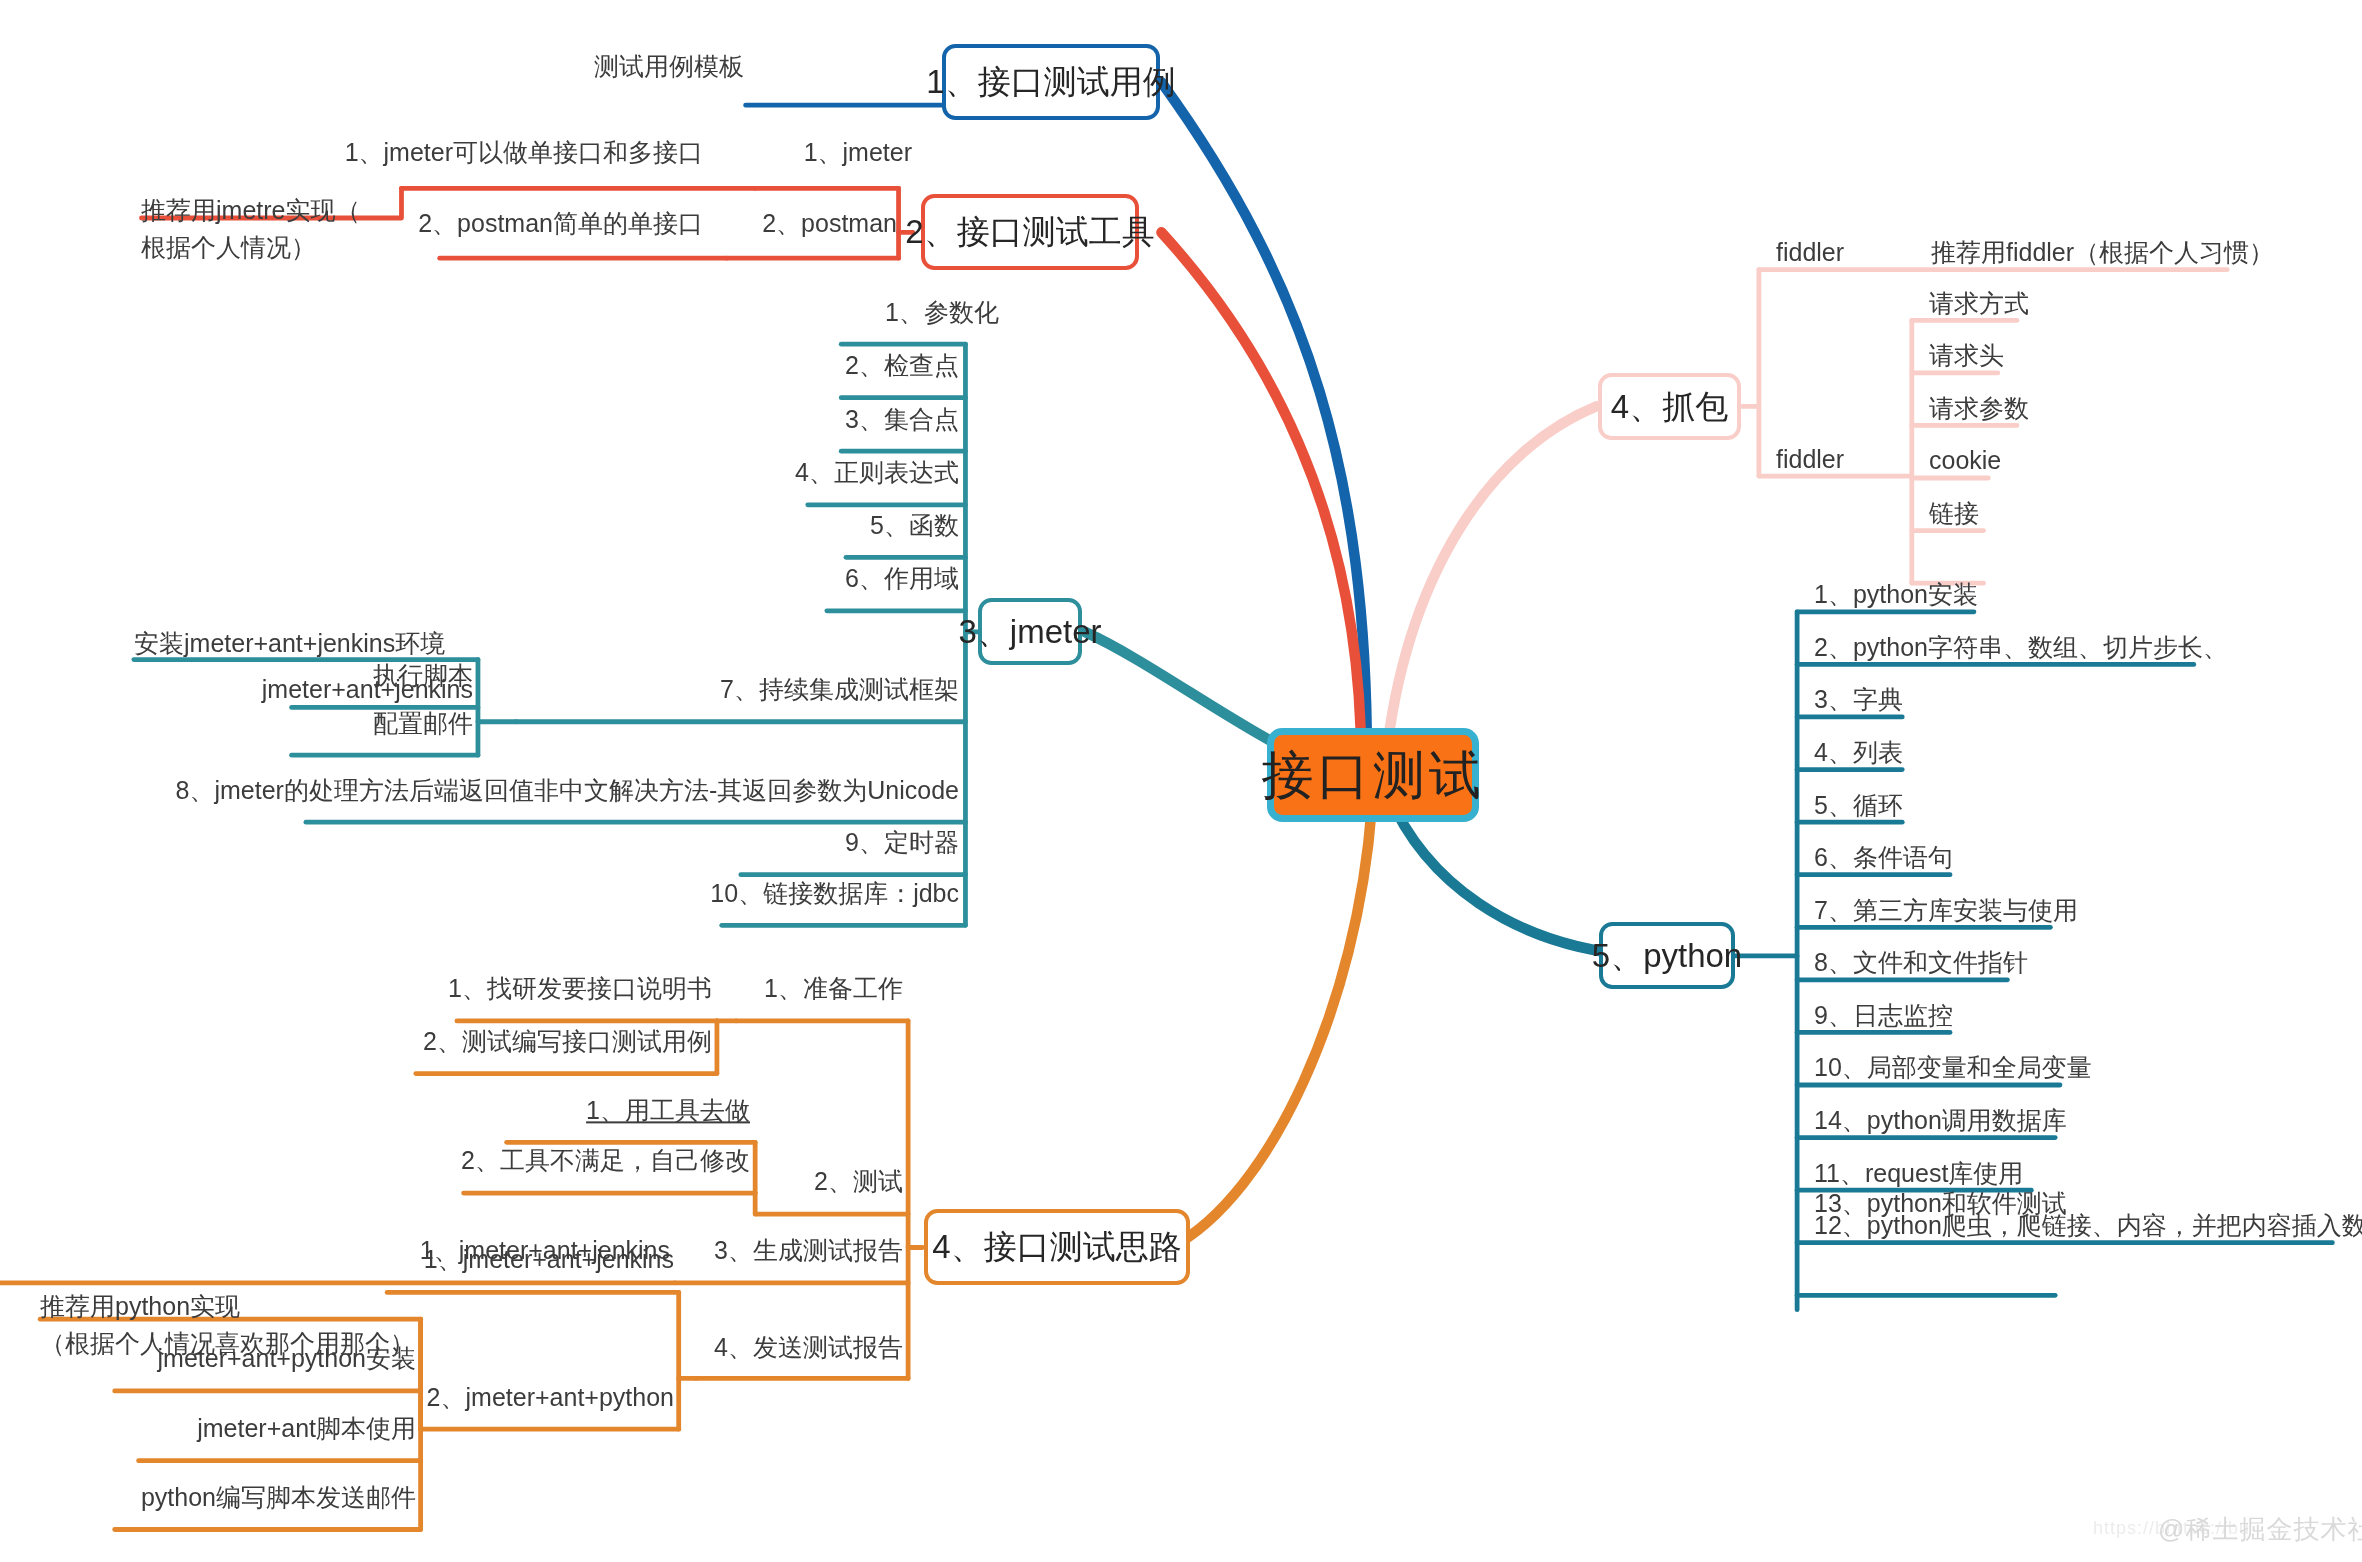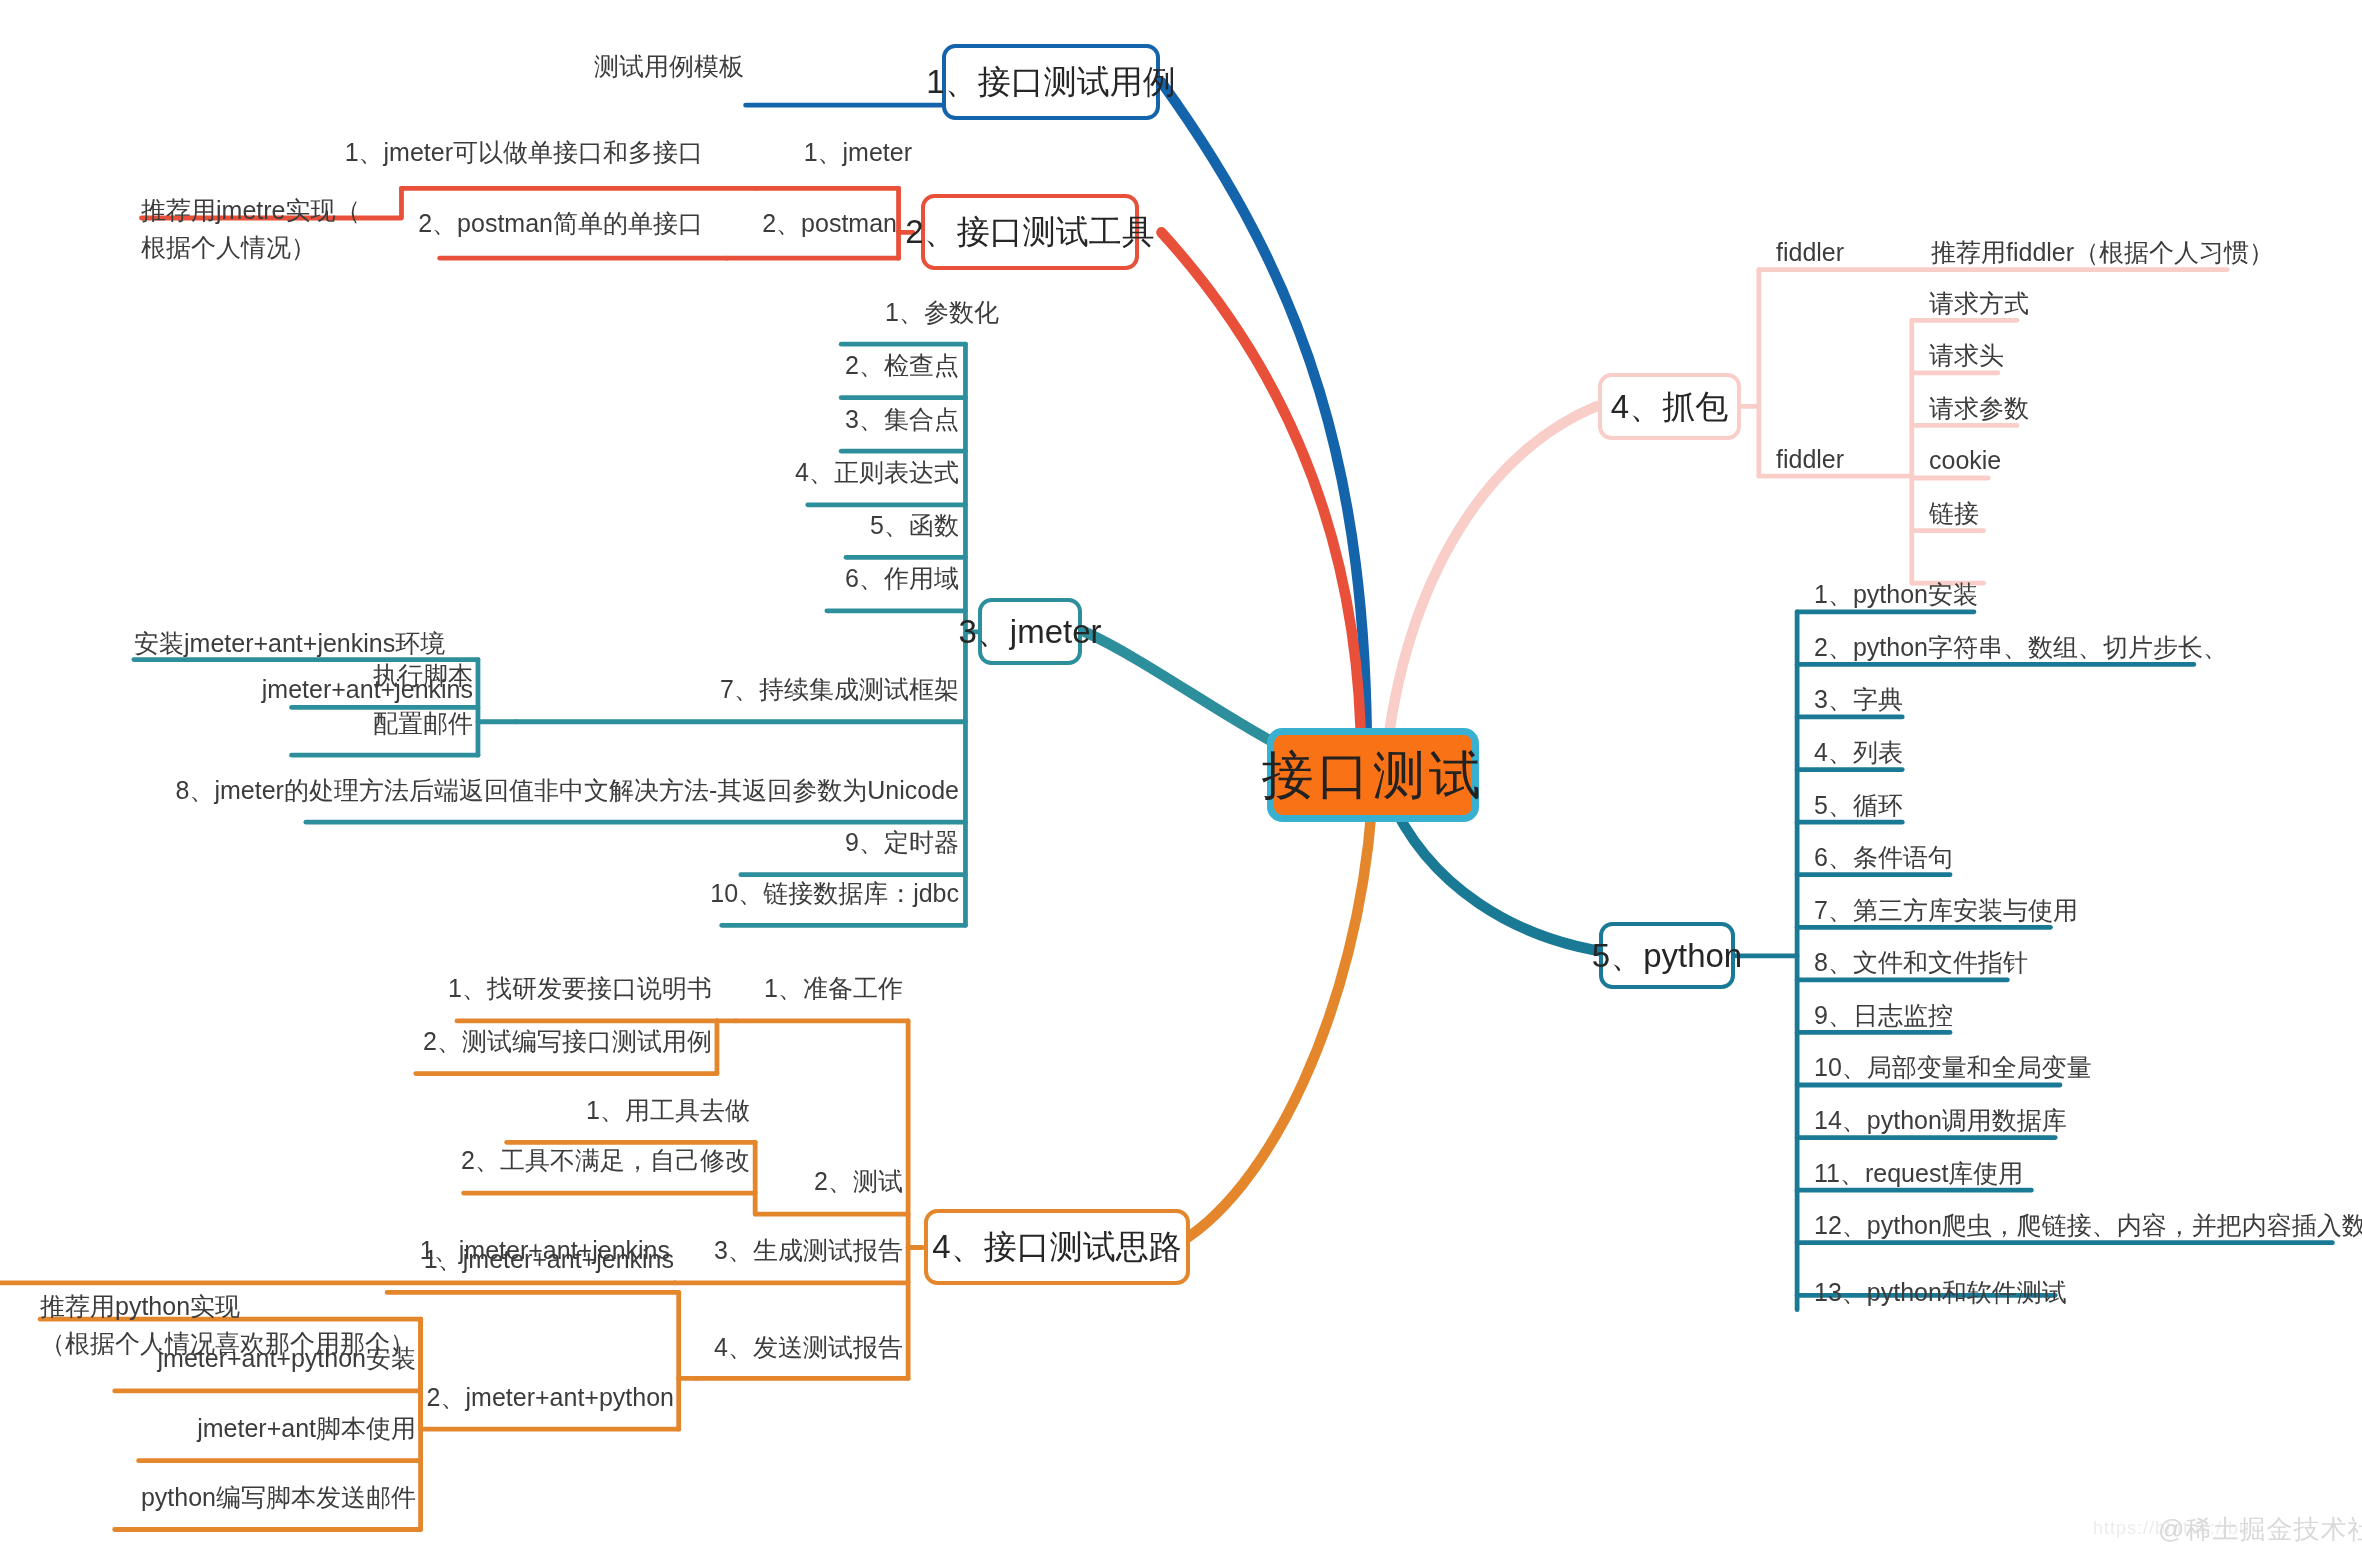--- a/index.html
+++ b/index.html
@@ -261,40 +261,40 @@
   <div class="node leaf" style="left:1814px;top:1000px;">
     <span>9、日志监控</span></div>
   <div class="node leaf" style="left:1814px;top:1052px;">
     <span>10、局部变量和全局变量</span></div>
   <div class="node leaf" style="left:1814px;top:1105px;">
     <span>14、python调用数据库</span></div>
   <div class="node leaf" style="left:1814px;top:1158px;">
     <span>11、request库使用</span></div>
   <div class="node leaf" style="left:1814px;top:1210px;">
     <span>12、python爬虫，爬链接、内容，并把内容插入数据库</span></div>
-  <div class="node leaf" style="left:1814px;top:1277px;">
+  <div class="node leaf" style="left:1814px;top:1188px;">
     <span>13、python和软件测试</span></div>
 
   <div class="node boxed b4o" style="left:924px;top:1209px;width:266px;height:76px;">
     <span>4、接口测试思路</span>
   </div>
   <div class="node leaf" style="left:903px;top:989px;transform:translate(-100%,-50%);">
     <span>1、准备工作</span></div>
   <div class="node leaf" style="left:903px;top:1182px;transform:translate(-100%,-50%);">
     <span>2、测试</span></div>
   <div class="node leaf" style="left:903px;top:1251px;transform:translate(-100%,-50%);">
     <span>3、生成测试报告</span></div>
   <div class="node leaf" style="left:903px;top:1348px;transform:translate(-100%,-50%);">
     <span>4、发送测试报告</span></div>
 
   <div class="node leaf" style="left:712px;top:989px;transform:translate(-100%,-50%);">
     <span>1、找研发要接口说明书</span></div>
   <div class="node leaf" style="left:712px;top:1042px;transform:translate(-100%,-50%);">
     <span>2、测试编写接口测试用例</span></div>
-  <div class="node leaf" style="left:750px;top:1111px;transform:translate(-100%,-50%);">
+  <div class="node leaf" style="left:750px;top:1111px;transform:translate(-100%,-50%);text-decoration:underline;">
     <span>1、用工具去做</span></div>
   <div class="node leaf" style="left:750px;top:1161px;transform:translate(-100%,-50%);">
     <span>2、工具不满足，自己修改</span></div>
   <div class="node leaf" style="left:670px;top:1251px;transform:translate(-100%,-50%);">
     <span>1、jmeter+ant+jenkins</span></div>
   <div class="node leaf" style="left:674px;top:1260px;transform:translate(-100%,-50%);">
     <span>1、jmeter+ant+jenkins</span></div>
   <div class="node leaf" style="left:674px;top:1398px;transform:translate(-100%,-50%);">
     <span>2、jmeter+ant+python</span></div>
 

